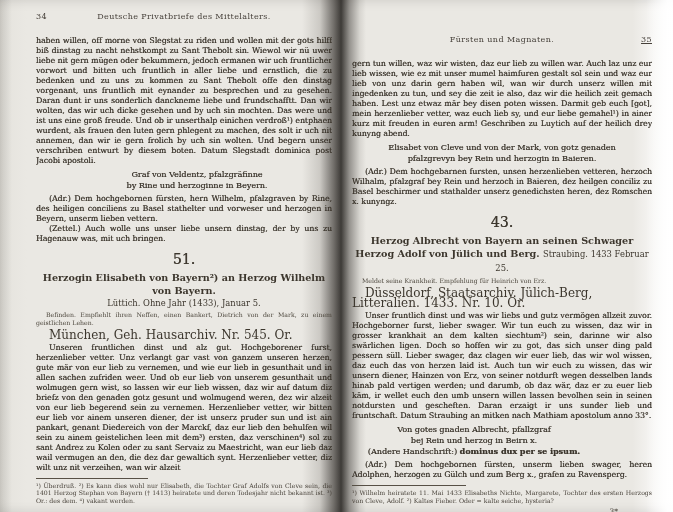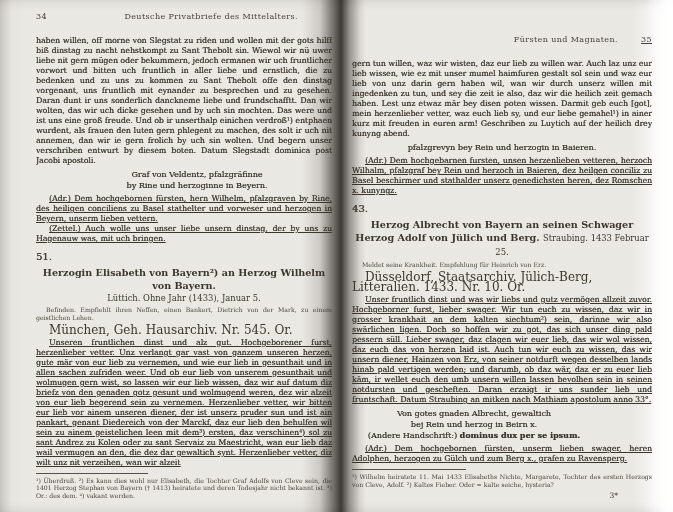--- a/index.html
+++ b/index.html
@@ -17,31 +17,31 @@
   .right-edge{position:absolute;left:646px;top:0;width:27px;height:512px;pointer-events:none;
     background:linear-gradient(90deg,rgba(40,36,30,0),rgba(255,255,255,.9) 80%);}
 
   .page{position:absolute;overflow:hidden;}
   .page-left{left:36px;top:12px;width:296px;height:496px;}
   .page-right{left:352px;top:35px;width:300px;height:486px;}
 
   .rhead{display:flex;align-items:baseline;font-size:8px;letter-spacing:.4px;color:#46403a;margin-bottom:15px;}
   .rhead .num{width:34px;}
   .rhead .num.right{text-align:right;text-decoration:underline;}
-  .rhead .title{flex:1;text-align:right;}
+  .rhead .title{flex:1;text-align:center;}
 
   p{margin:0;}
   .bt{font-size:7.8px;line-height:10px;text-align:justify;letter-spacing:-.05px;
       text-shadow:.25px 0 0 rgba(58,52,44,.75);}
-  .ind{text-indent:13px;text-decoration:underline;}
+  .ind{text-indent:13px;}
   .sig{text-align:center;font-size:8px;line-height:11px;margin:3px 0 3px 0;
       text-shadow:.25px 0 0 rgba(58,52,44,.75);}
   .sig.shift-r{padding-left:26px;}
   .sig.shift-l{padding-right:56px;}
-  .lnum{text-align:left;font-size:10px;margin:7px 0 4px 0;text-shadow:.3px 0 0 rgba(58,52,44,.8);}
+  .lnum{text-align:center;font-size:14px;margin:7px 0 4px 0;text-shadow:.3px 0 0 rgba(58,52,44,.8);}
   .ltitle{text-align:center;font-size:9.6px;font-weight:bold;line-height:13px;margin-bottom:1px;}
   .ldate{text-align:center;font-size:8.4px;line-height:11px;margin-bottom:2px;}
   .ltitle .dt{font-weight:normal;font-size:8.4px;}
   .regest{font-size:6.2px;line-height:7.8px;color:#4a443a;margin:2px 0 3px 0;text-align:justify;text-indent:10px;}
   .arch{font-size:12px;line-height:10px;margin:1px 0 3px 0;text-indent:13px;}
   .fnrule{border:0;border-top:1px solid #575046;width:38%;margin:5px 0 3px 0;}
   .fnotes{font-size:6.2px;line-height:7.7px;color:#48423a;text-align:justify;}
   .sigmark{text-align:right;font-size:7.5px;padding-right:34px;margin-top:3px;}
 </style>
 </head>
@@ -83,33 +83,34 @@
   <div class="page page-right">
     <div class="rhead">
       <span class="num"></span>
       <span class="title">Fürsten und Magnaten.</span>
       <span class="num right">35</span>
     </div>
 
     <p class="bt">gern tun willen, waz wir wisten, daz eur lieb zu willen war. Auch laz unz eur lieb wissen, wie ez mit unser mumel haimfuren gestalt sol sein und waz eur lieb von unz darin gern haben wil, wan wir durch unserz willen mit ingedenken zu tun, und sey die zeit ie also, daz wir die heilich zeit gemach haben. Lest unz etwaz mär bey disen poten wissen. Darmit geb euch [got], mein herzenlieber vetter, waz euch lieb sy, und eur liebe gemahel¹) in ainer kurz mit freuden in euren arm! Geschriben zu Luytich auf der heilich drey kunyng abend.</p>
 
     <div class="sig">
+      <div>Elisabet von Cleve und von der Mark, von gotz genaden</div>
       <div>pfalzgrevyn bey Rein und herzogin in Baieren.</div>
     </div>
 
     <p class="bt ind">(Adr.) Dem hochgebarnen fursten, unsen herzenlieben vetteren, herzoch Wilhalm, pfalzgraf bey Rein und herzoch in Baieren, dez heilgen conciliz zu Basel beschirmer und stathalder unserz genedichsten heren, dez Romschen x. kunyngz.</p>
 
     <div class="lnum">43.</div>
     <div class="ltitle"><span>Herzog Albrecht von Bayern an seinen Schwager Herzog Adolf von Jülich und Berg.</span> <span class="dt">Straubing. 1433 Februar 25.</span></div>
     <p class="regest">Meldet seine Krankheit. Empfehlung für Heinrich von Erz.</p>
     <p class="arch">Düsseldorf, Staatsarchiv. Jülich-Berg, Litteralien. 1433. Nr. 10. Or.</p>
     <p class="bt ind">Unser fruntlich dinst und was wir liebs und gutz vermögen allzeit zuvor. Hochgeborner furst, lieber swager. Wir tun euch zu wissen, daz wir in grosser krankhait an dem kalten siechtum²) sein, darinne wir also swärlichen ligen. Doch so hoffen wir zu got, das sich unser ding pald pessern süll. Lieber swager, daz clagen wir euer lieb, das wir wol wissen, daz euch das von herzen laid ist. Auch tun wir euch zu wissen, das wir unsern diener, Hainzen von Erz, von seiner notdurft wegen desselben lands hinab pald vertigen werden; und darumb, ob daz wär, daz er zu euer lieb käm, ir wellet euch den umb unsern willen lassen bevolhen sein in seinen notdursten und gescheften. Daran erzaigt ir uns sunder lieb und fruntschaft. Datum Straubing an mitken nach Mathiam apostolum anno 33°.</p>
 
     <div class="sig shift-l">
-      <div>Von gotes gnaden Albrecht, gewaltich</div>
+      <div>Von gotes gnaden Albrecht, pfallzgraf</div>
       <div>bej Rein und herzog in Beirn x.</div>
       <div><span>(Andere Handschrift:)</span> <b>dominus dux per se ipsum.</b></div>
     </div>
 
     <p class="bt ind">(Adr.) Dem hochgebornen fürsten, unserm lieben swager, heren Adolphen, herzogen zu Gülch und zum Berg x., grafen zu Ravensperg.</p>
 
     <hr class="fnrule">
     <p class="fnotes">¹) Wilhelm heiratete 11. Mai 1433 Elisabeths Nichte, Margarete, Tochter des ersten Herzogs von Cleve, Adolf. ²) Kaltes Fieber. Oder = kalte seiche, hysteria?</p>
     <div class="sigmark">3*</div>
   </div>

